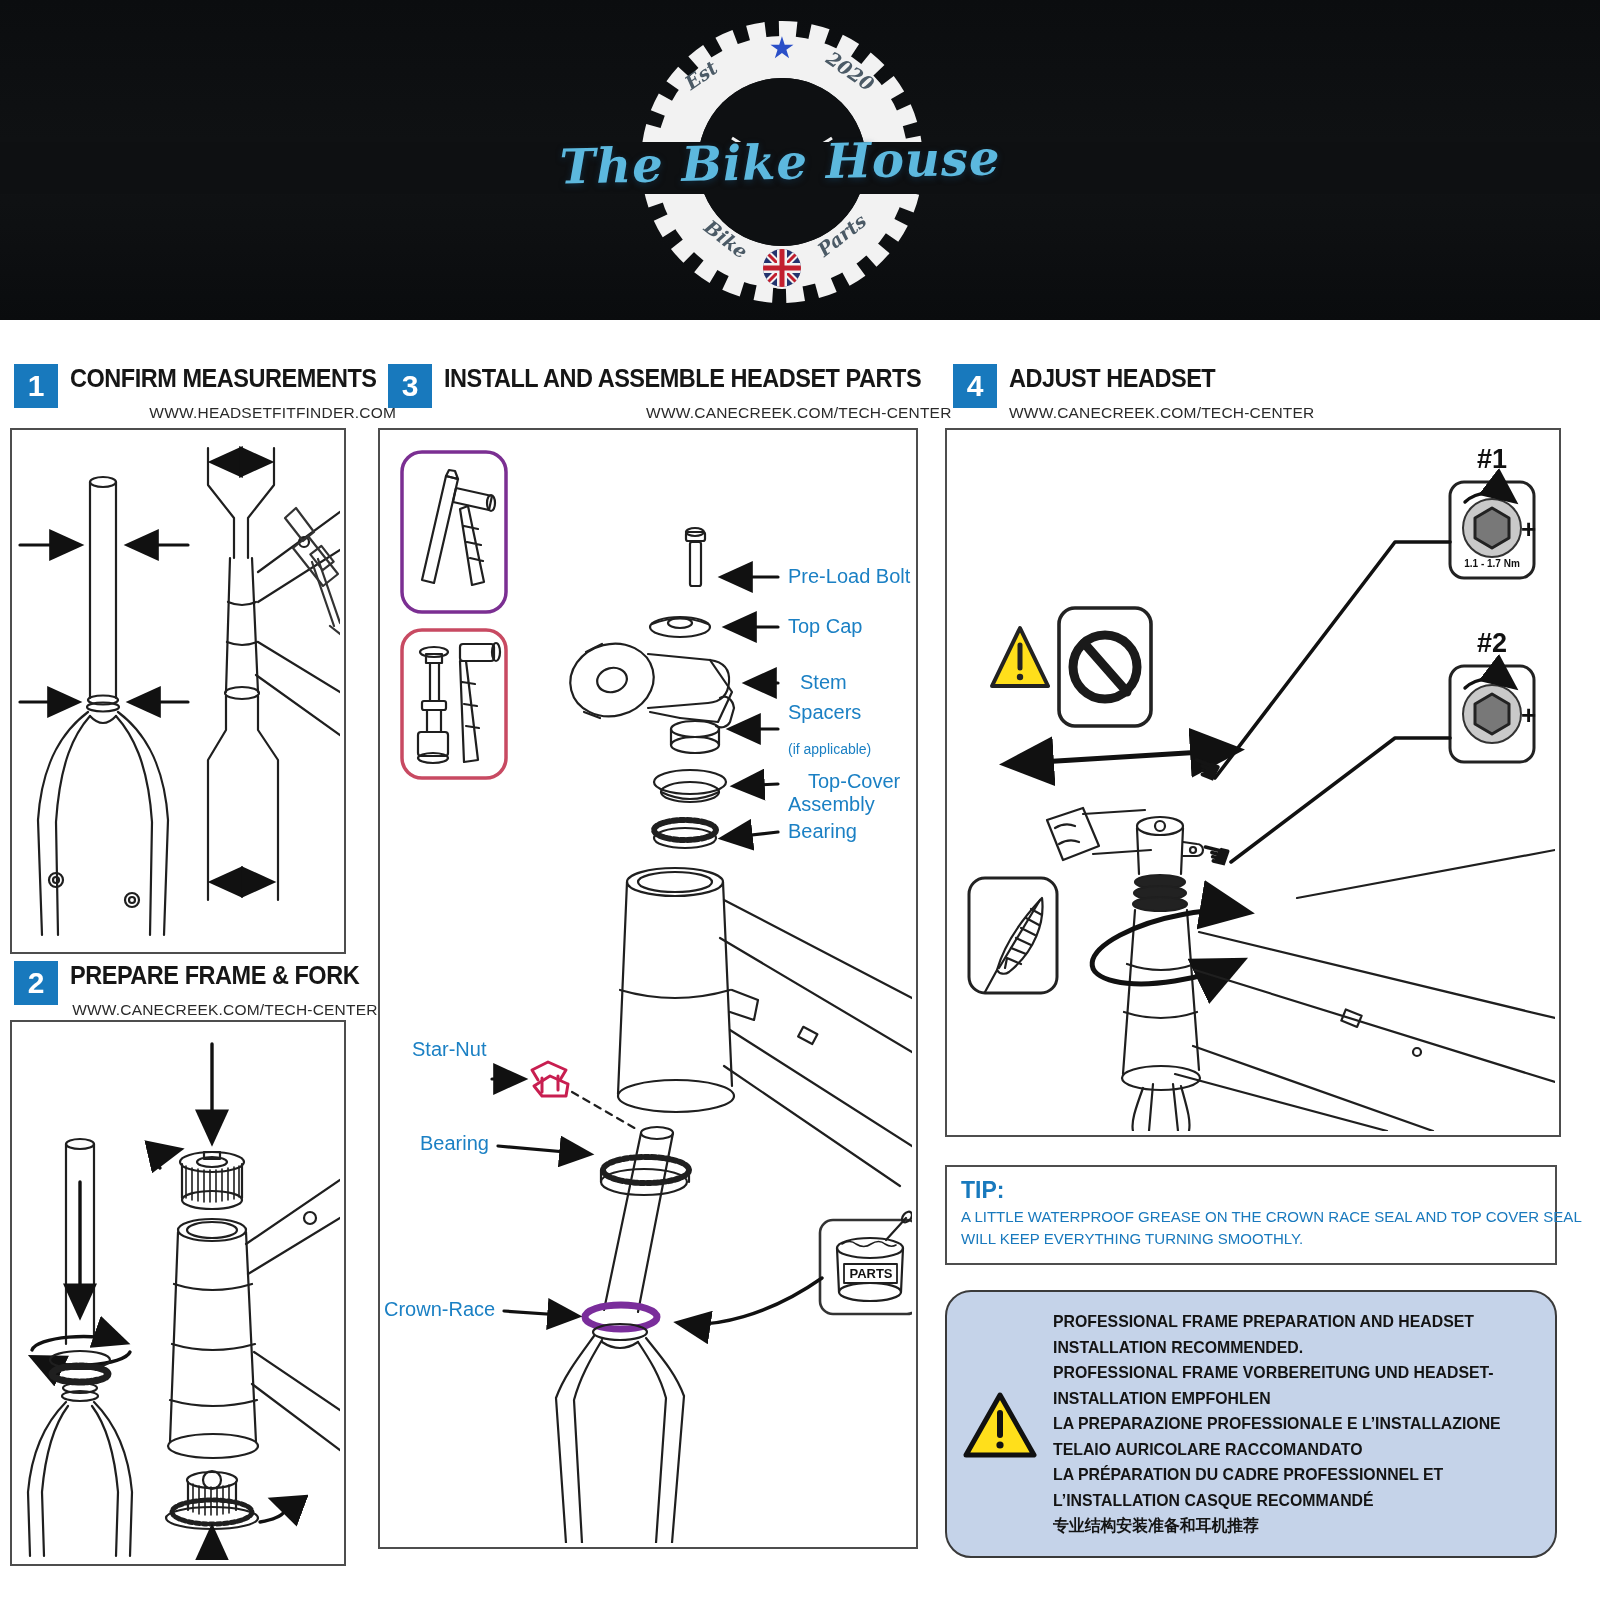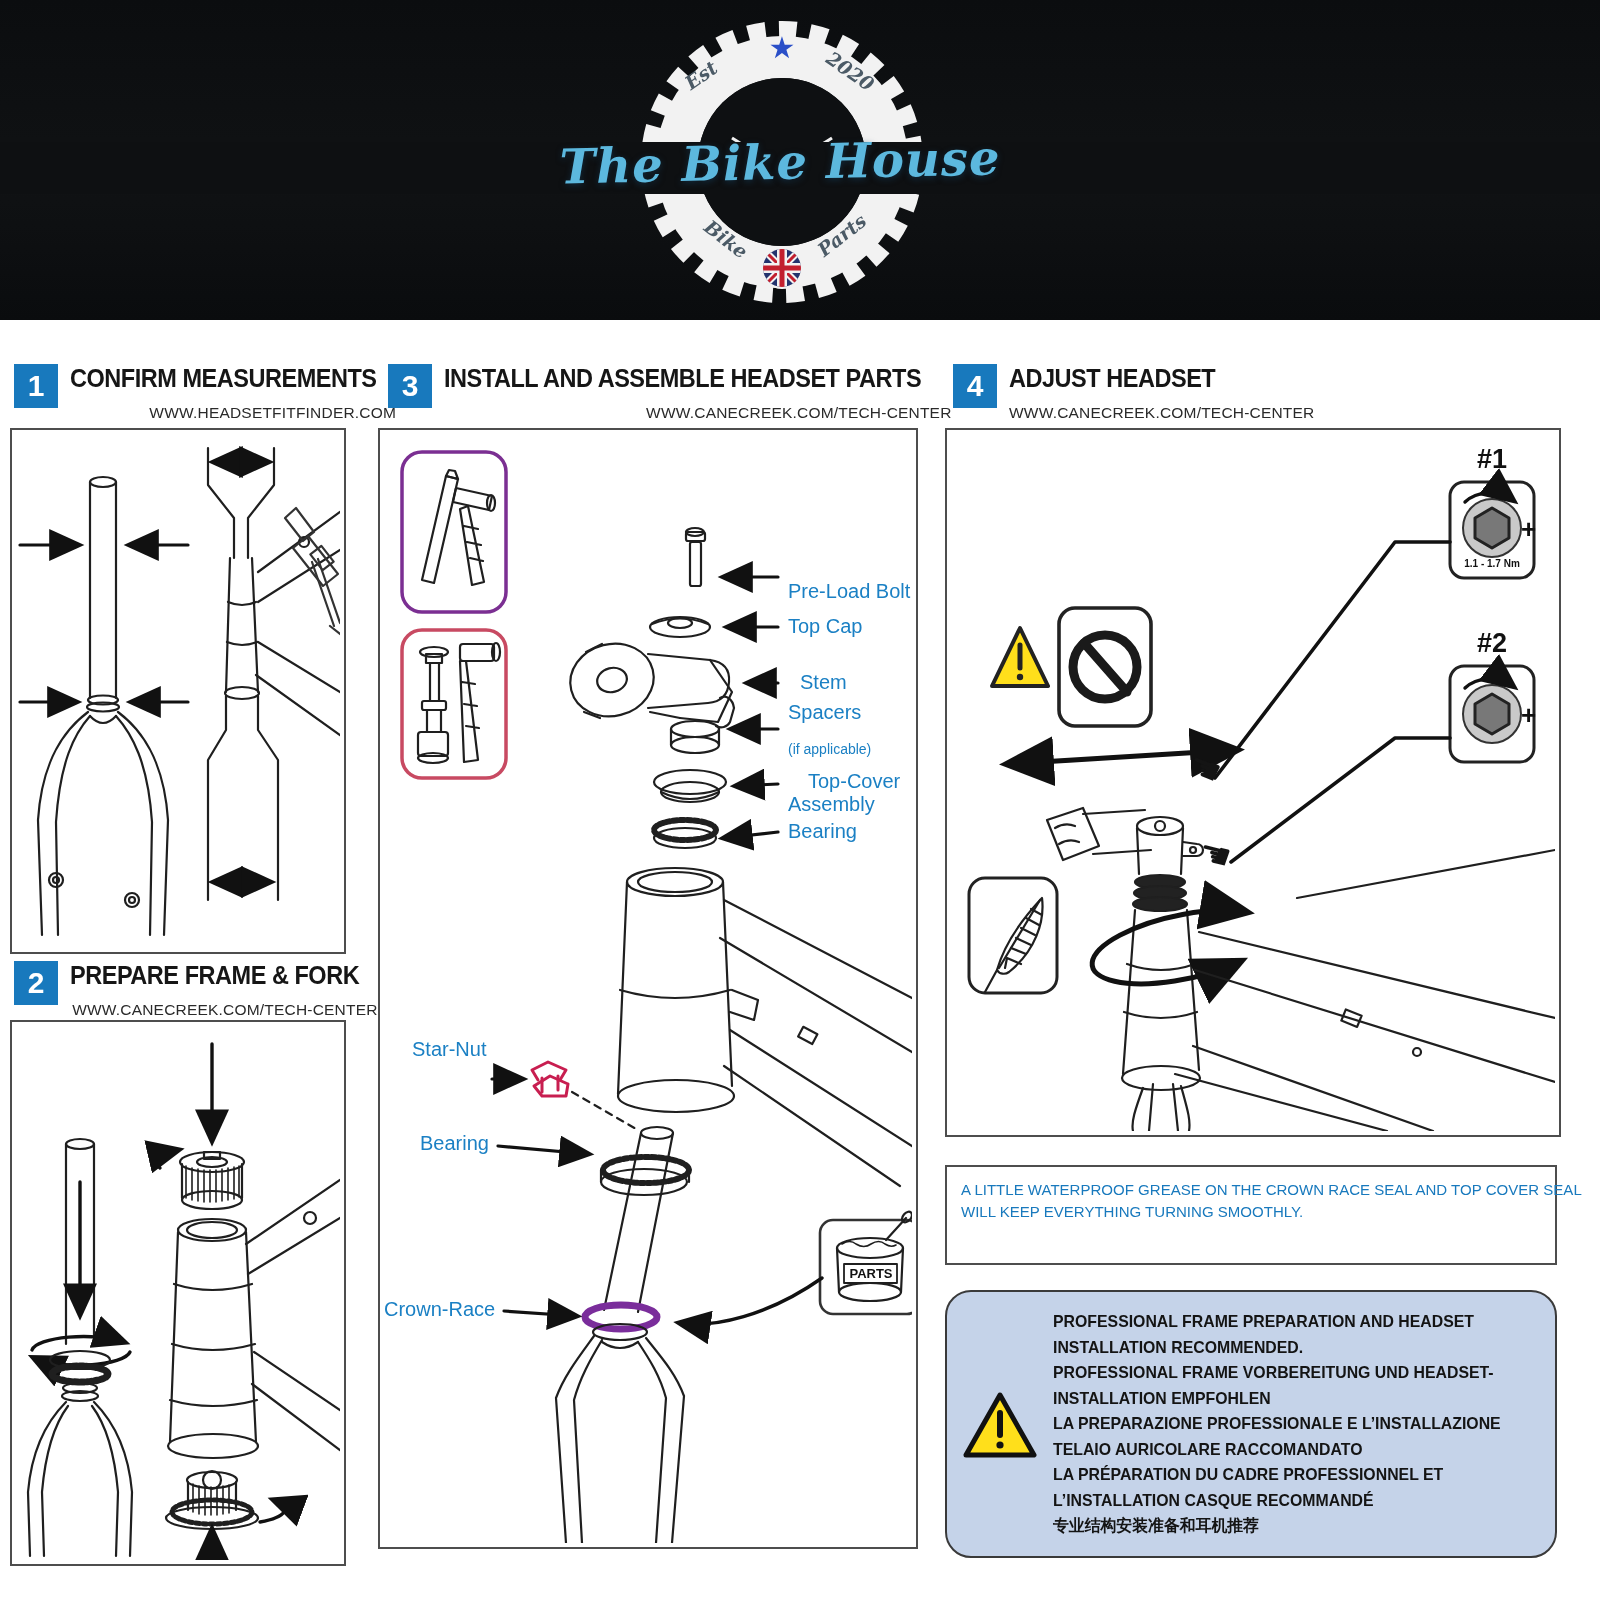--- a/index.html
+++ b/index.html
@@ -337,21 +337,21 @@
     <path d="M457 818 L459 862 M523 818 L521 862"></path>
     <ellipse cx="490" cy="862" rx="31" ry="9"></ellipse>
     <path d="M506 810 L526 788"></path>
       <ellipse cx="527" cy="787" rx="4" ry="6" transform="rotate(40 527 787)"></ellipse>
     <rect x="464" y="834" width="53" height="19" fill="#fff" stroke-width="1.8"></rect>
     <g stroke="#111" stroke-width="3.4">
         <path d="M442 848 C388 886 334 898 300 893 marker" marker-end="url(#ah3)"></path>
       </g>
   </svg>
 
-  <div class="abs plabel" style="left:408px;top:150px;">Pre-Load Bolt</div>
+  <div class="abs plabel" style="left:408px;top:135px;">Pre-Load Bolt</div>
   <div class="abs plabel" style="left:408px;top:185px;">Top Cap</div>
   <div class="abs plabel" style="left:392px;top:241px;margin-left:28px;">Stem</div>
   <div class="abs plabel" style="left:408px;top:271px;">Spacers</div>
   <div class="abs plabel small" style="left:408px;top:311px;">(if applicable)</div>
   <div class="abs plabel" style="left:428px;top:340px;">Top-Cover</div>
   <div class="abs plabel" style="left:408px;top:363px;">Assembly</div>
   <div class="abs plabel" style="left:408px;top:390px;">Bearing</div>
   <div class="abs plabel" style="left:32px;top:608px;">Star-Nut</div>
   <div class="abs plabel" style="left:40px;top:702px;">Bearing</div>
   <div class="abs plabel" style="left:4px;top:868px;">Crown-Race</div>
@@ -427,20 +427,21 @@
   <div class="abs" style="left:574px;top:84px;font-weight:bold;font-size:26px;color:#111;">+</div>
   <div class="abs" style="left:503px;top:128px;width:84px;text-align:center;font-weight:bold;font-size:10px;color:#111;">1.1 - 1.7 Nm</div>
   <div class="abs" style="left:503px;top:198px;width:84px;text-align:center;font-weight:bold;font-size:27px;color:#111;">#2</div>
   <div class="abs" style="left:574px;top:270px;font-weight:bold;font-size:26px;color:#111;">+</div>
 
   <span class="abs hand" style="left:242px;top:318px;transform:rotate(22deg);">☚</span>
   <span class="abs hand" style="left:252px;top:404px;transform:rotate(14deg);">☚</span>
 </div>
 
 <div class="abs tipbox">
+  <div class="tip-head">TIP:</div>
   <div class="tip-line">A LITTLE WATERPROOF GREASE ON THE CROWN RACE SEAL AND TOP COVER SEAL</div>
   <div class="tip-line">WILL KEEP EVERYTHING TURNING SMOOTHLY.</div>
 </div>
 
 <div class="abs advisory">
   <svg width="82" height="78" viewBox="0 0 82 78">
     <polygon points="41,10 75,70 7,70" fill="#ffdf1b" stroke="#111" stroke-width="5" stroke-linejoin="round"></polygon>
     <path d="M41 28 V50" stroke="#111" stroke-width="6" stroke-linecap="round"></path>
     <circle cx="41" cy="60" r="3.6" fill="#111"></circle>
   </svg>

